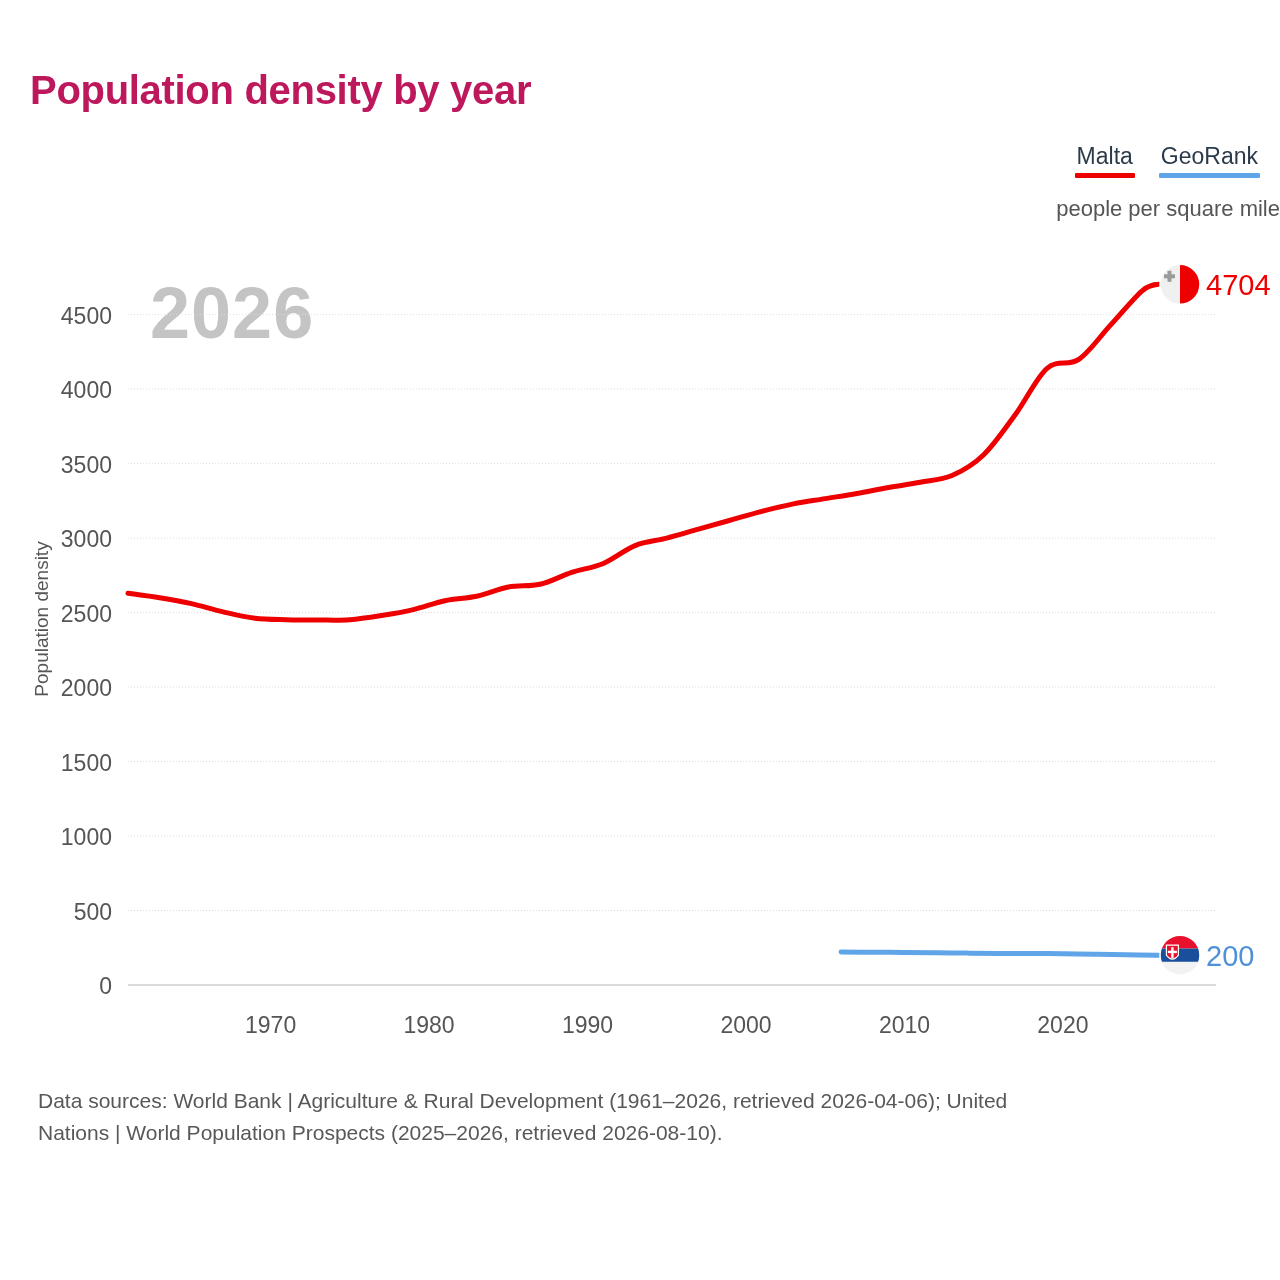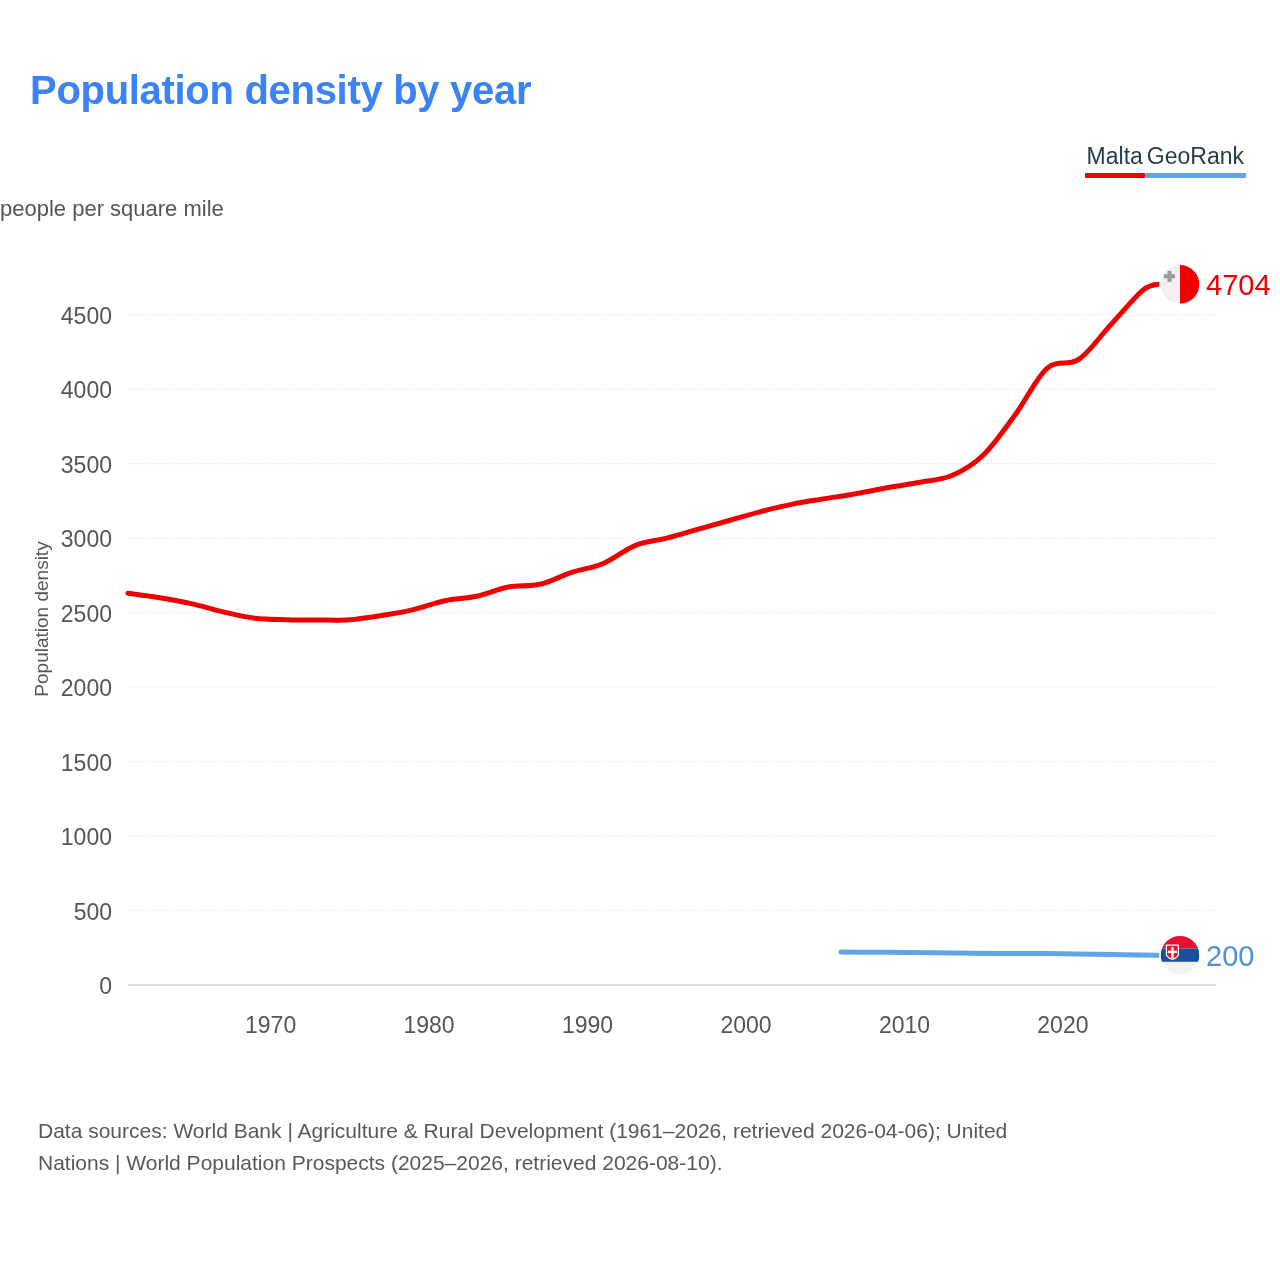--- a/index.html
+++ b/index.html
@@ -19,28 +19,29 @@
     position: relative;
     width: 1280px;
     height: 1280px;
   }
   .chart-title {
     position: absolute;
     left: 30px;
     top: 68px;
     font-size: 40px;
     font-weight: bold;
-    color: #3b82f6;
+    color: #be185d;
     letter-spacing: -0.3px;
   }
   .legend {
     position: absolute;
-    right: 34px;
+    right: 20px;
     top: 144px;
     display: flex;
+    gap: 24px;
     align-items: flex-start;
   }
   .legend-item {
     display: flex;
     flex-direction: column;
     align-items: center;
     cursor: pointer;
   }
   .legend-label {
     font-size: 23px;
@@ -52,21 +53,21 @@
     height: 5px;
     width: 100%;
     margin-top: 4px;
     border-radius: 1px;
   }
   .subtitle {
     position: absolute;
     left: 0;
     right: 0;
     top: 196px;
-    text-align: left;
+    text-align: right;
     font-size: 22px;
     color: #555;
   }
   .watermark-year {
     position: absolute;
     left: 150px;
     top: 272px;
     font-size: 72px;
     font-weight: bold;
     color: #c4c4c4;
@@ -116,21 +117,20 @@
     font-size: 29px;
   }
   .footer {
     position: absolute;
     left: 38px;
     top: 1085px;
     width: 1215px;
     font-size: 21px;
     line-height: 1.52;
     color: #585858;
-    margin-top: 30px;
   }
   .footer div { white-space: pre-wrap; }
 </style>
 </head>
 <body>
 
 <div class="page">
 
   <div class="chart-title">Population density by year</div>
 
@@ -140,20 +140,21 @@
       <span class="legend-rule" id="legend-rule-malta" style="background: rgb(238, 0, 0);"></span>
     </div>
     <div class="legend-item">
       <span class="legend-label">GeoRank</span>
       <span class="legend-rule" id="legend-rule-serbia" style="background: rgb(96, 165, 232);"></span>
     </div>
   </div>
 
   <div class="subtitle">people per square mile</div>
 
+  <div class="watermark-year">2026</div>
 
   <div class="y-axis-title">Population density</div>
 
   <svg class="plot-svg" width="1280" height="1060" viewBox="0 0 1280 1060">
     <g id="gridlines">
         <line x1="128" x2="1216" y1="985" y2="985" class="axisline"></line>
         <line x1="128" x2="1216" y1="910.5208333333334" y2="910.5208333333334" class="gridline" stroke-dasharray="1 2"></line>
         <line x1="128" x2="1216" y1="836.0416666666666" y2="836.0416666666666" class="gridline" stroke-dasharray="1 2"></line>
         <line x1="128" x2="1216" y1="761.5625" y2="761.5625" class="gridline" stroke-dasharray="1 2"></line>
         <line x1="128" x2="1216" y1="687.0833333333333" y2="687.0833333333333" class="gridline" stroke-dasharray="1 2"></line>

